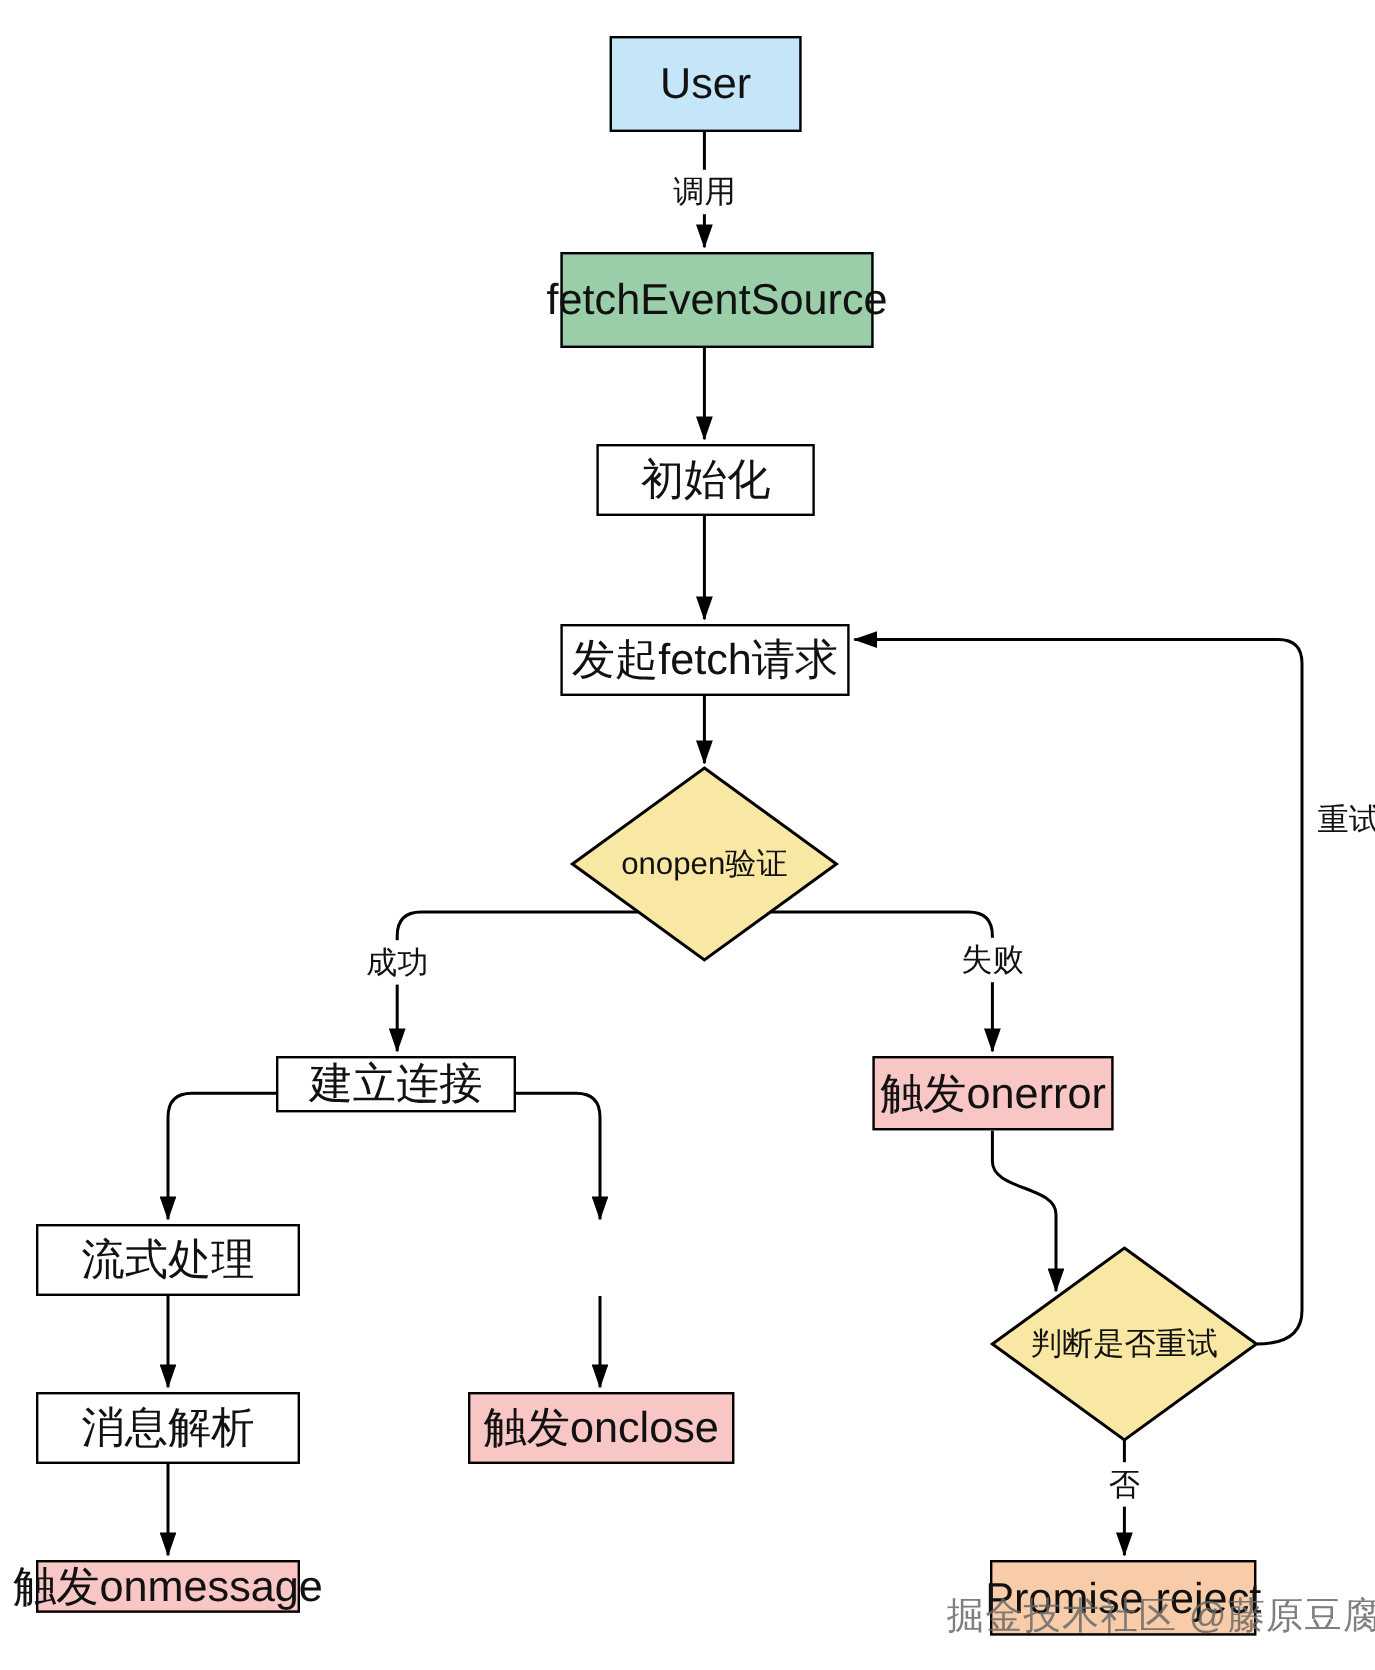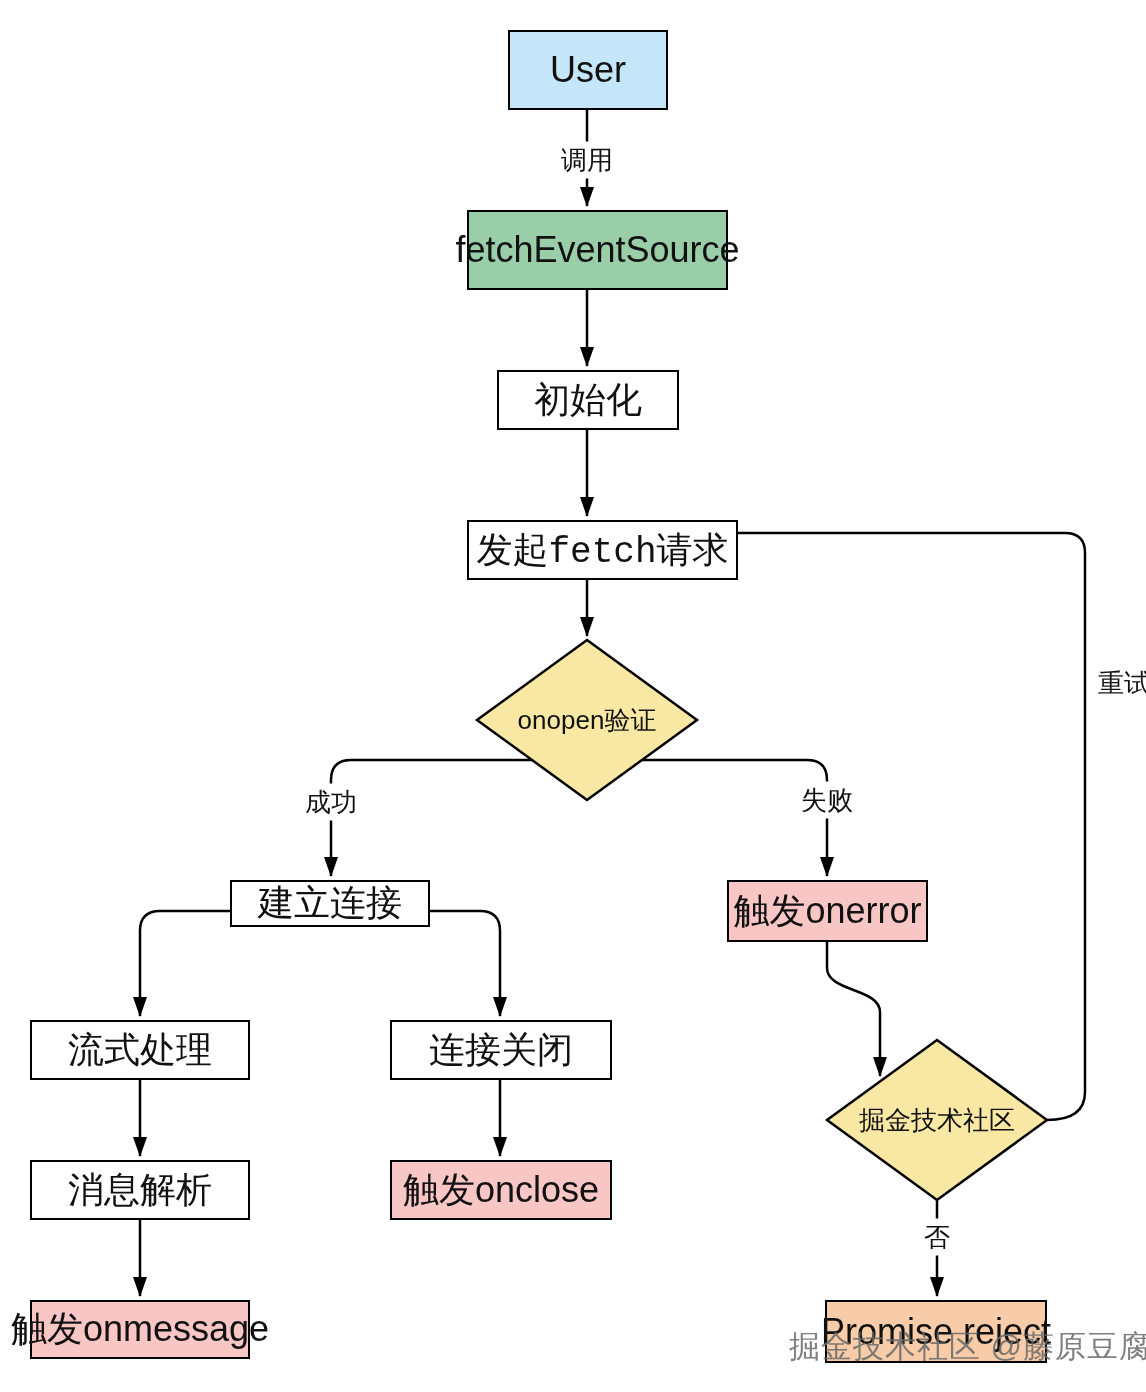--- a/index.html
+++ b/index.html
@@ -84,40 +84,39 @@
     <polygon points="587,640 697,720 587,800 477,720" fill="#F9E8A3" stroke="#000" stroke-width="2.5"></polygon>
     <polygon points="937,1040 1047,1120 937,1200 827,1120" fill="#F9E8A3" stroke="#000" stroke-width="2.5"></polygon>
   </svg>
 
   <div class="node" style="left:508px; top:30px; width:160px; height:80px; background:#C5E6F8;">User</div>
 
   <div class="node" style="left:467px; top:210px; width:261px; height:80px; background:#99CEA8;">fetchEventSource</div>
 
   <div class="node" style="left:497px; top:370px; width:182px; height:60px;">初始化</div>
 
-  <div class="node" style="left:467px; top:520px; width:271px; height:60px;font-family:Liberation Mono, monospace;">发起fetch请求</div>
+  <div class="node" style="left:467px; top:520px; width:241px; height:60px;">发起fetch请求</div>
 
   <div class="node" style="left:230px; top:880px; width:200px; height:47px;">建立连接</div>
 
   <div class="node" style="left:727px; top:880px; width:201px; height:62px; background:#F9C6C6;">触发onerror</div>
 
   <div class="node" style="left:30px; top:1020px; width:220px; height:60px;font-family:Liberation Serif, serif;">流式处理</div>
 
-  <div class="node" style="left:390px; top:1020px; width:222px; height:60px;">连接关闭</div>
 
   <div class="node" style="left:390px; top:1160px; width:222px; height:60px; background:#F9C6C6;">触发onclose</div>
 
   <div class="node" style="left:30px; top:1160px; width:220px; height:60px;">消息解析</div>
 
-  <div class="node" style="left:30px; top:1300px; width:220px; height:59px; background:#F9C6C6;">触发onmessage</div>
+  <div class="node" style="left:30px; top:1300px; width:220px; height:44px; background:#F9C6C6;">触发onmessage</div>
 
   <div class="node" style="left:825px; top:1300px; width:222px; height:63px; background:#F8CCA8;">Promise reject</div>
 
   <div class="diamond-label" style="left:587px; top:720px;text-align:center;">onopen验证</div>
-  <div class="diamond-label" style="left:937px; top:1120px;">掘金技术社区</div>
+  <div class="diamond-label" style="left:937px; top:1120px;">判断是否重试</div>
 
   <div class="edge-label" style="left:587px; top:160px;text-align:center;">调用</div>
   <div class="edge-label" style="left:331px; top:802px;">成功</div>
   <div class="edge-label" style="left:827px; top:800px;">失败</div>
   <div class="edge-label" style="left:937px; top:1237px;">否</div>
   <div class="edge-label" style="left:1087px; top:683px;margin-left:37px;">重试</div>
 
   <div class="watermark">掘金技术社区 @藤原豆腐店</div>
 
 </div>

